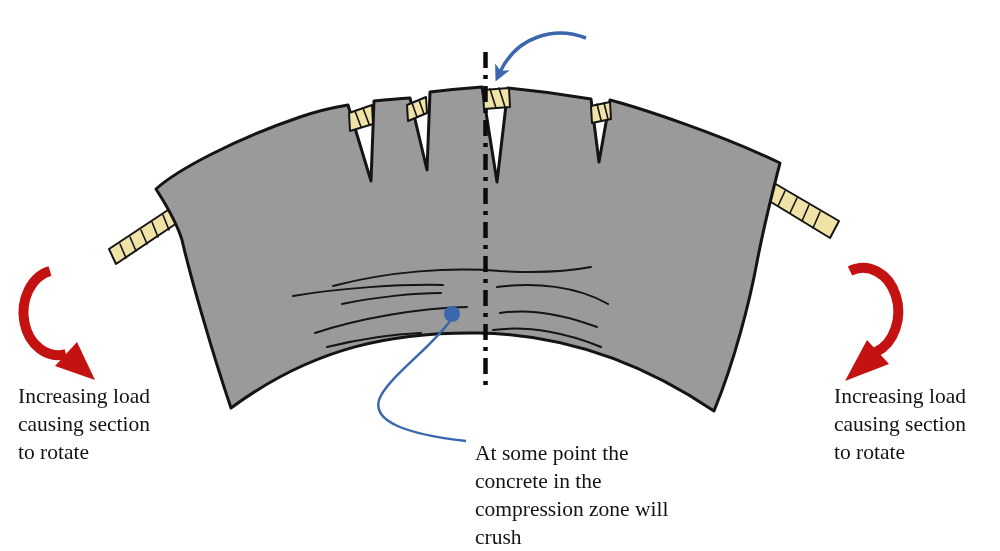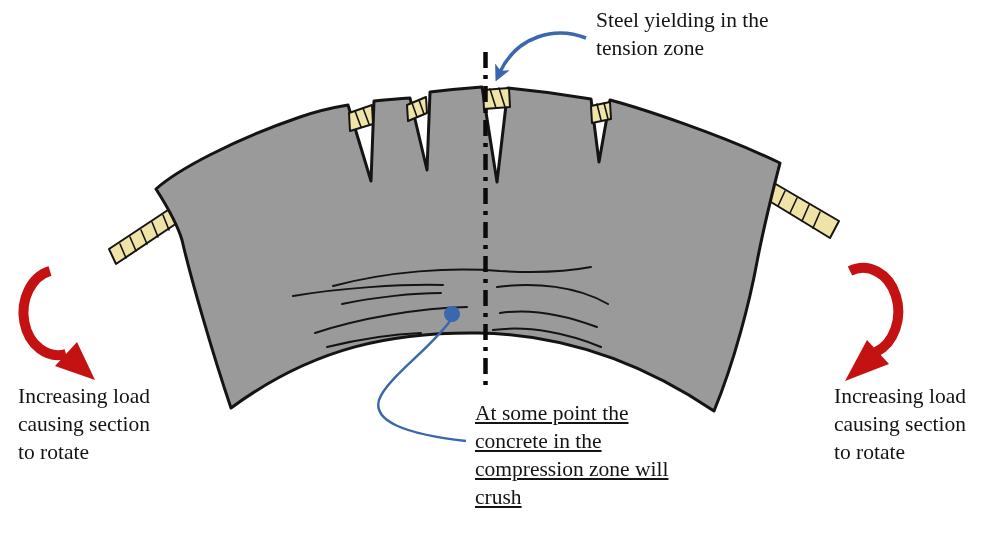--- a/index.html
+++ b/index.html
@@ -150,28 +150,26 @@
       <path class="red-arc" d="M 850 271 A 34 42 0 1 1 876 352"></path>
       <polygon class="red-head" points="845,381 889,364 867,340"></polygon>
     </g>
 
     <path class="blue-line" d="M 586 38 C 555 26 517 36 500 72" stroke-width="3.5" marker-end="url(#blueHead)"></path>
 
     <circle class="blue-fill" cx="452" cy="314" r="8"></circle>
     <path class="blue-line" d="M 450 321 C 430 349 386 379 379 400 C 373 421 404 434 466 441" stroke-width="2.4"></path>
   </svg>
 
-  <div class="label" style="left:596px;top:7px;">Steel yielding in the
-tension zone</div>
 
   <div class="label" style="left:18px;top:383px;">Increasing load
 causing section
 to rotate</div>
 
   <div class="label" style="left:834px;top:383px;">Increasing load
 causing section
 to rotate</div>
 
-  <div class="label" style="left:475px;top:400px;text-decoration:underline;">At some point the
+  <div class="label" style="left:475px;top:440px;">At some point the
 concrete in the
 compression zone will
 crush</div>
 </div>
 
 </body></html>

